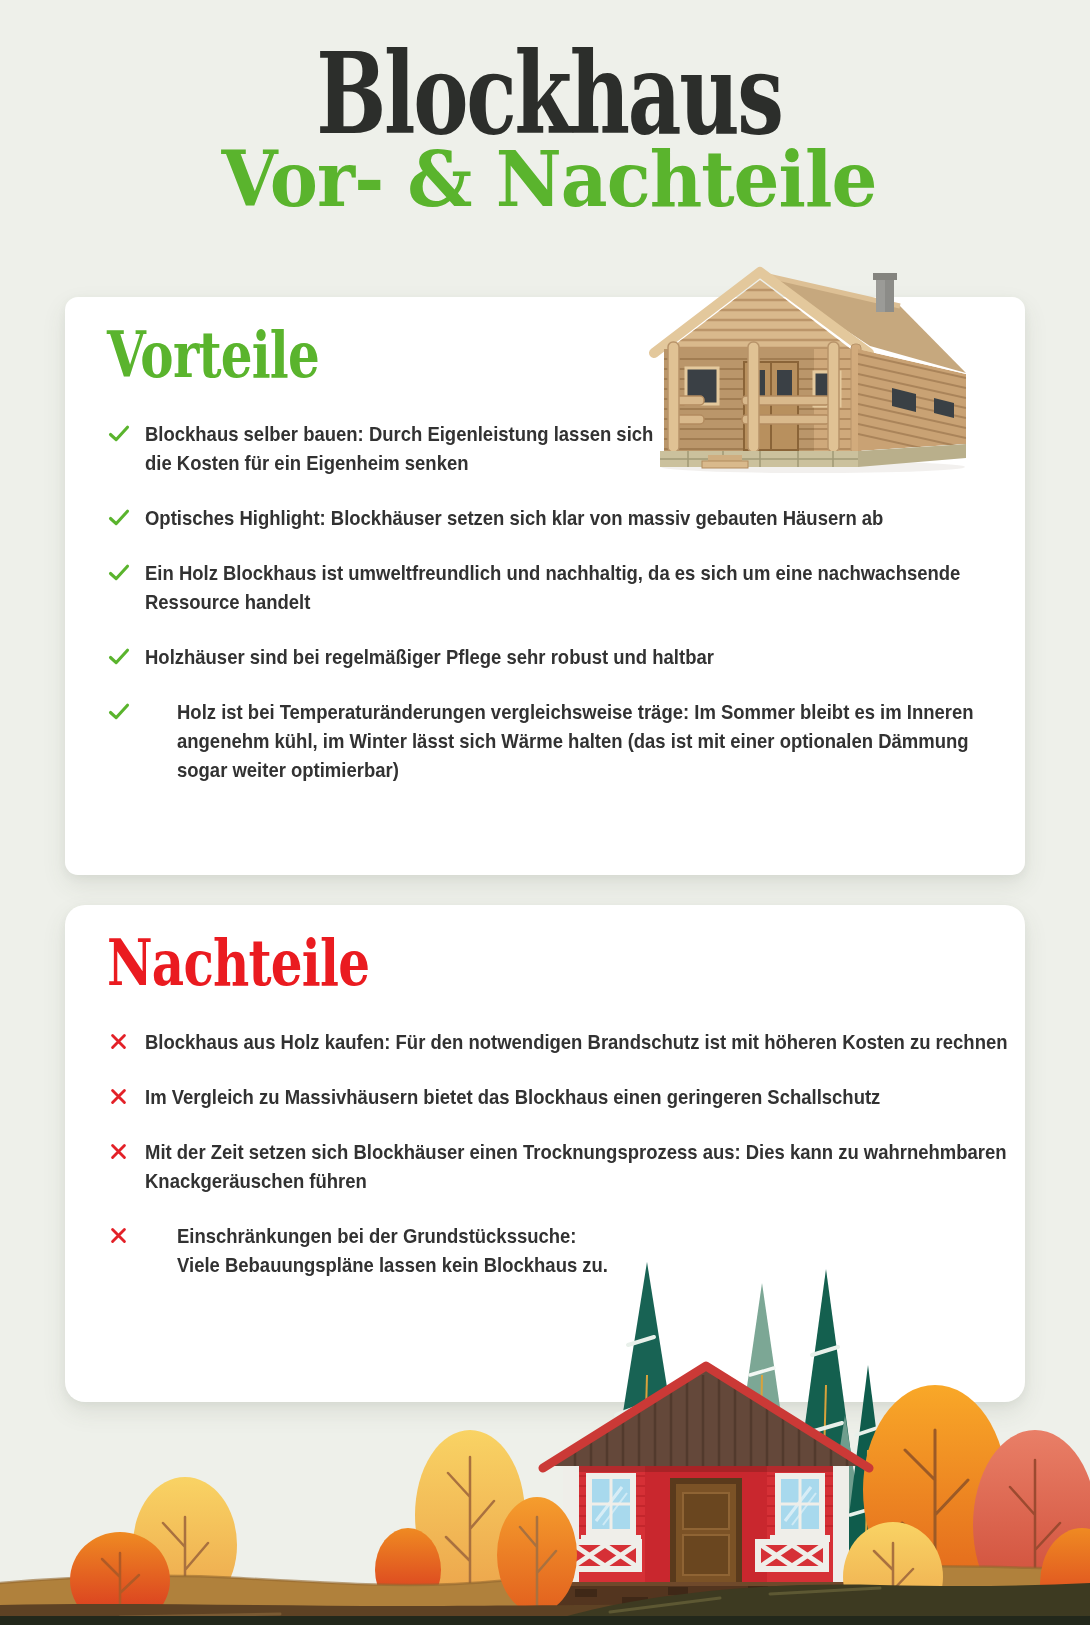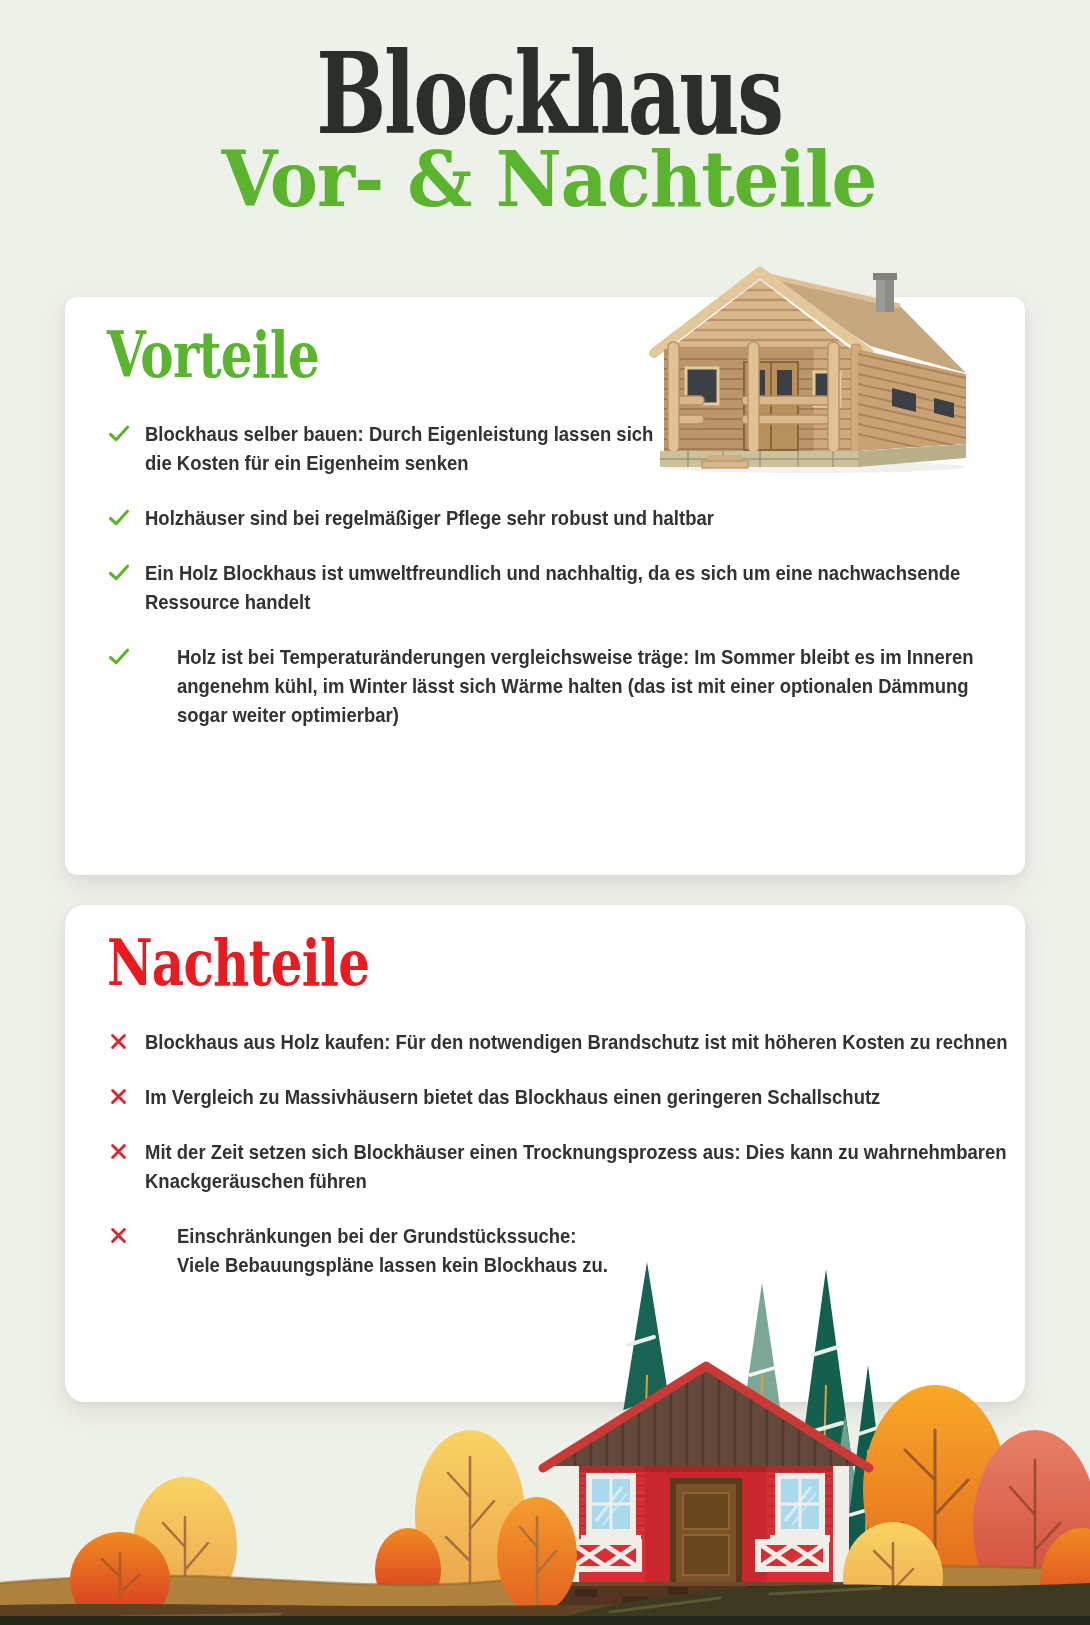--- a/index.html
+++ b/index.html
@@ -51,39 +51,47 @@
         <div class="item">
           <span class="bullet check">
             <svg viewBox="0 0 24 24">
               <path d="M3.5 13.5l5.6 5.2L20.5 6.2" fill="none" stroke="#5ab42d" stroke-width="3.1" stroke-linecap="round" stroke-linejoin="round"></path>
             </svg>
           </span>
           <span class="item-text">Blockhaus selber bauen: Durch Eigenleistung lassen sich
 die Kosten für ein Eigenheim senken</span>
         </div>
 
-
-
         <div class="item">
           <span class="bullet check">
             <svg viewBox="0 0 24 24">
               <path d="M3.5 13.5l5.6 5.2L20.5 6.2" fill="none" stroke="#5ab42d" stroke-width="3.1" stroke-linecap="round" stroke-linejoin="round"></path>
             </svg>
           </span>
-          <span class="item-text">Holzhäuser sind bei regelmäßiger Pflege sehr robust und haltbar</span>
-        </div>
+          <span class="item-text">Optisches Highlight: Blockhäuser setzen sich klar von massiv gebauten Häusern ab</span>
+        </div>
+
 
         <div class="item">
           <span class="bullet check">
             <svg viewBox="0 0 24 24">
               <path d="M3.5 13.5l5.6 5.2L20.5 6.2" fill="none" stroke="#5ab42d" stroke-width="3.1" stroke-linecap="round" stroke-linejoin="round"></path>
             </svg>
           </span>
           <span class="item-text">Ein Holz Blockhaus ist umweltfreundlich und nachhaltig, da es sich um eine nachwachsende
 Ressource handelt</span>
+        </div>
+
+        <div class="item">
+          <span class="bullet check">
+            <svg viewBox="0 0 24 24">
+              <path d="M3.5 13.5l5.6 5.2L20.5 6.2" fill="none" stroke="#5ab42d" stroke-width="3.1" stroke-linecap="round" stroke-linejoin="round"></path>
+            </svg>
+          </span>
+          <span class="item-text">Holzhäuser sind bei regelmäßiger Pflege sehr robust und haltbar</span>
         </div>
 
         <div class="item">
           <span class="bullet check">
             <svg viewBox="0 0 24 24">
               <path d="M3.5 13.5l5.6 5.2L20.5 6.2" fill="none" stroke="#5ab42d" stroke-width="3.1" stroke-linecap="round" stroke-linejoin="round"></path>
             </svg>
           </span>
           <span class="item-text">Holz ist bei Temperaturänderungen vergleichsweise träge: Im Sommer bleibt es im Inneren
 angenehm kühl, im Winter lässt sich Wärme halten (das ist mit einer optionalen Dämmung

